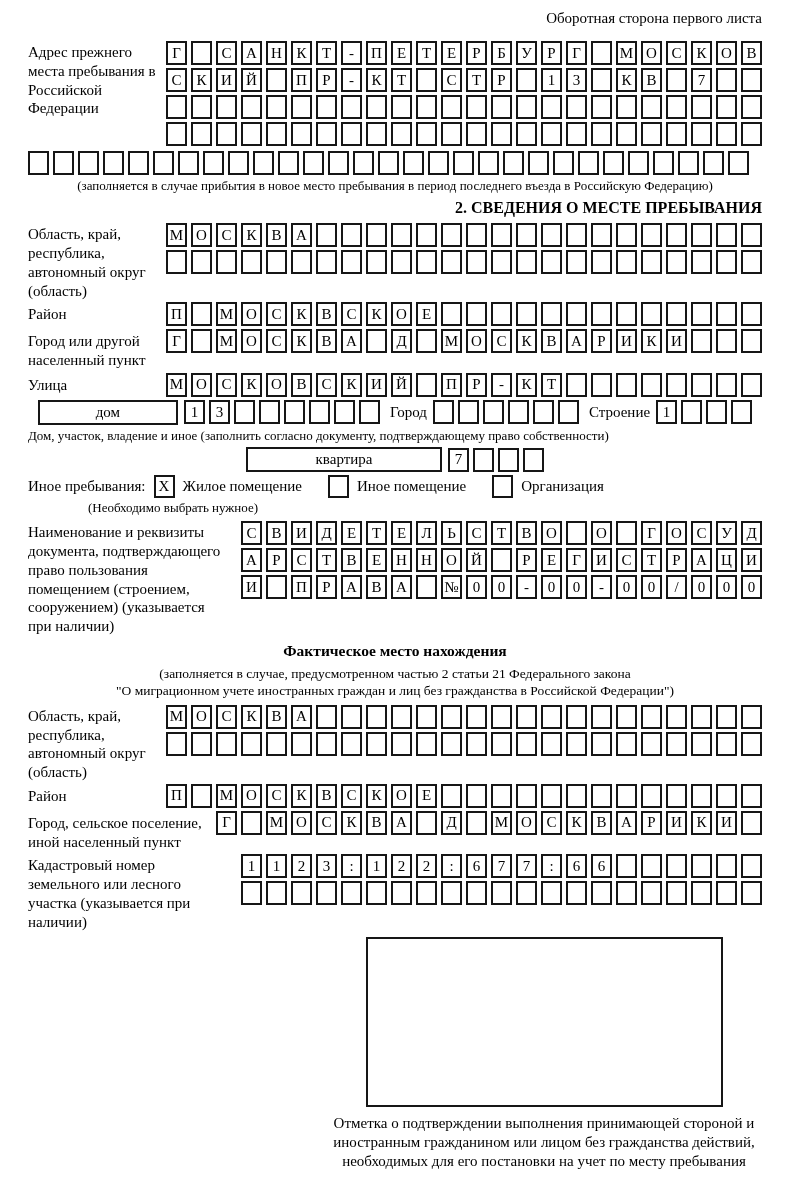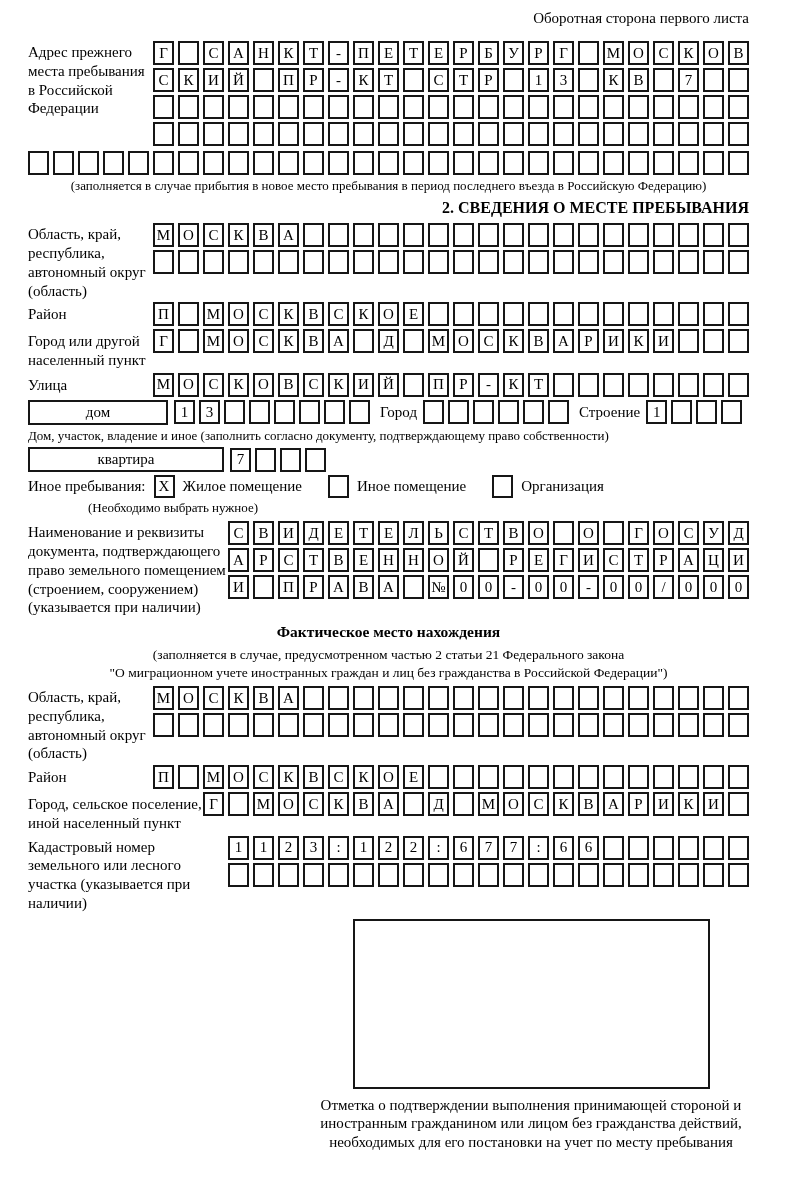--- a/index.html
+++ b/index.html
@@ -5,21 +5,21 @@
   * { box-sizing: border-box; margin: 0; padding: 0; }
   html,body { background:#888; }
   .page {
     position: relative;
     width: 800px; height: 1180px;
     margin: 0 auto;
     background: #ffffff;
     color: #000;
     font-family: "Liberation Serif", serif;
     font-size: 15px;
-    padding: 10px 51px 0 28px;
+    padding: 10px 38px 0 28px;
     overflow: hidden;
   }
   .hdr-note { text-align: right; font-size: 15px; margin-bottom: 14px; }
 
   .group { display: flex; margin-bottom: 2px; }
   .group .lbl { line-height: 1.25; padding-top: 2px; }
   .stack { margin-left: auto; }
   .stack .cells { margin-bottom: 3px; }
 
   .row { display: flex; margin-bottom: 3px; align-items: flex-start; }
@@ -42,21 +42,21 @@
   }
   .cells .cell:last-child { margin-right: 0; }
 
   .note { font-size: 13px; line-height: 1.25; margin: 1px 0 3px 0; }
   .center { text-align: center; }
 
   .h2 { text-align: right; font-weight: bold; font-size: 16px; margin: 5px 0 6px 0; }
   .subtitle { text-align: center; font-weight: bold; font-size: 15.5px; margin: 6px 0 5px 0; }
   .subnote { text-align: center; font-size: 13.5px; line-height: 1.3; margin-bottom: 5px; }
 
-  .houserow { display: flex; align-items: center; margin: 1px 0 3px 0; }
+  .houserow { display: flex; align-items: center; margin: 1px 0 3px 0; justify-content: center; }
   .wbox {
     height: 25px; border: 2px solid #161616;
     display: flex; align-items: center; justify-content: center;
     font-size: 15px;
   }
   .dom-box { width: 140px; margin-right: 6px; }
   .kv-box  { width: 196px; margin-right: 6px; }
   .inl-lbl { margin: 0 6px 0 10px; white-space: nowrap; }
 
   .stayrow { display: flex; align-items: center; margin: 3px 0 2px 0; }
@@ -418,21 +418,21 @@
     <span class="ckbox">X</span>
     <span class="opt-lbl">Жилое помещение</span>
     <span class="ckbox"></span>
     <span class="opt-lbl">Иное помещение</span>
     <span class="ckbox"></span>
     <span class="opt-lbl">Организация</span>
   </div>
   <div class="note staynote">(Необходимо выбрать нужное)</div>
 
   <div class="group">
-    <div class="lbl w198">Наименование и реквизиты документа, подтверждающего право земельного помещением (строением, сооружением) (указывается при наличии)</div>
+    <div class="lbl w198">Наименование и реквизиты документа, подтверждающего право пользования помещением (строением, сооружением) (указывается при наличии)</div>
     <div class="stack">
       <div class="cells">
           <span class="cell">С</span>
           <span class="cell">В</span>
           <span class="cell">И</span>
           <span class="cell">Д</span>
           <span class="cell">Е</span>
           <span class="cell">Т</span>
           <span class="cell">Е</span>
           <span class="cell">Л</span>

